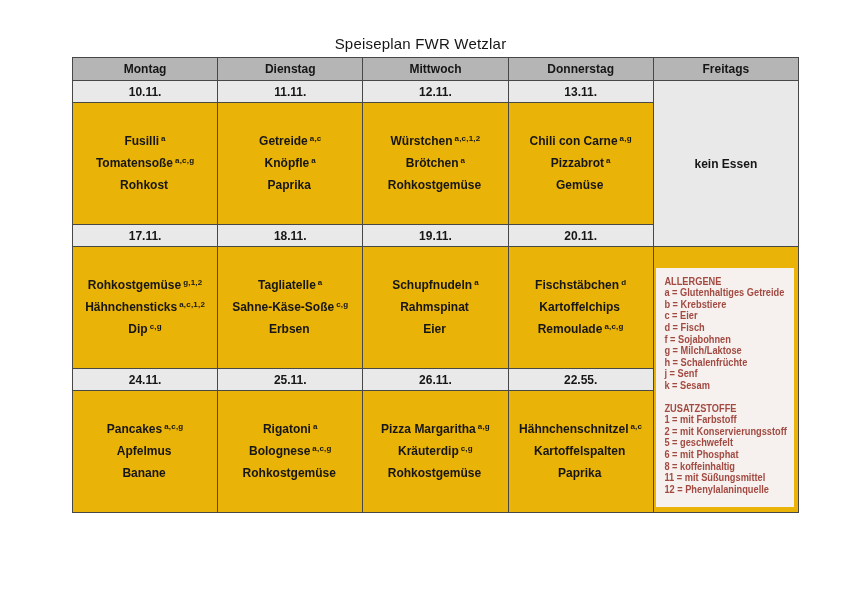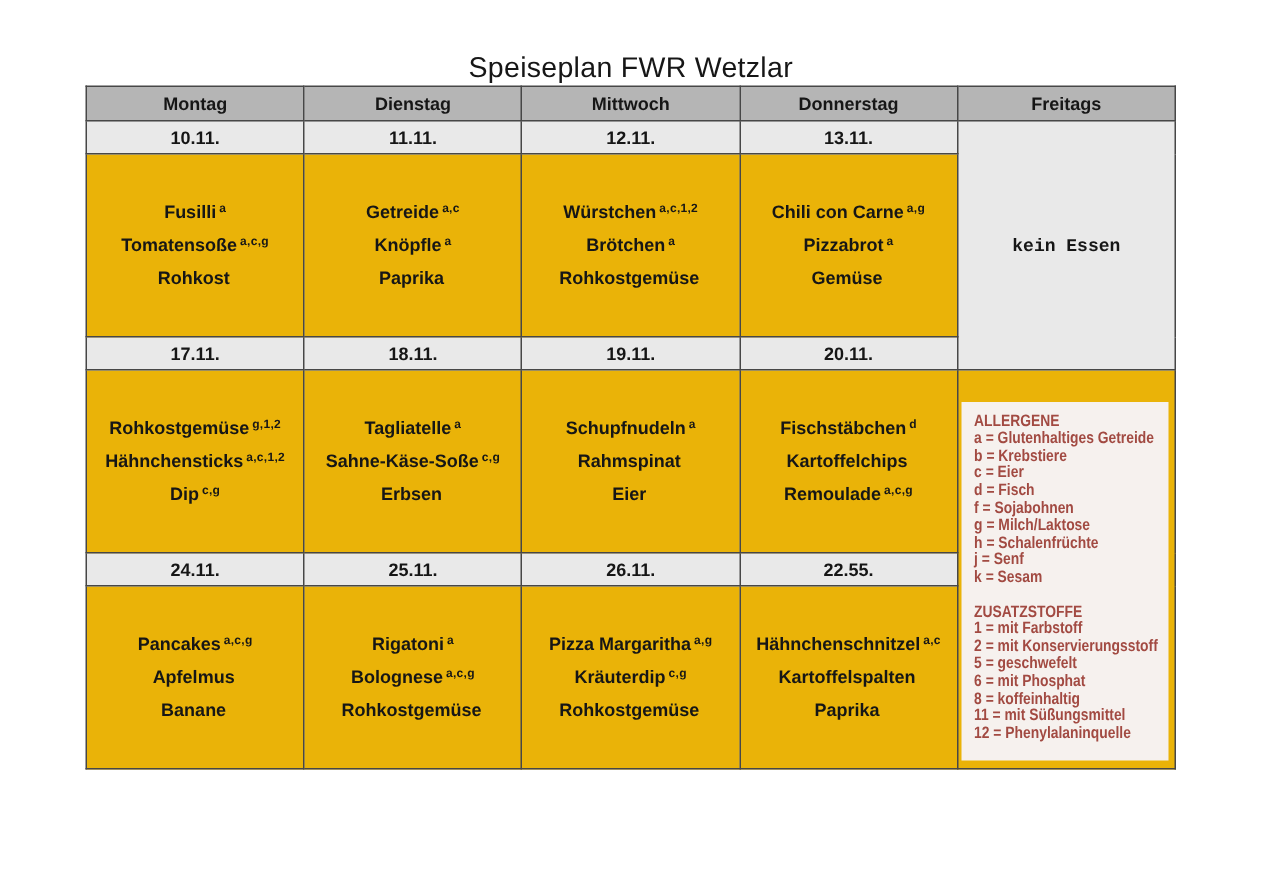--- a/index.html
+++ b/index.html
@@ -3,35 +3,35 @@
 <meta charset="utf-8">
 <style>
   html,body{margin:0;padding:0;}
   body{
     width:842px;height:595px;background:#ffffff;position:relative;
     font-family:"Liberation Sans", sans-serif;color:#111;
     overflow:hidden;
   }
   .title{
     position:absolute;top:35px;left:57px;width:727px;
-    text-align:center;font-size:19px;color:#161616;letter-spacing:.2px;
+    text-align:center;font-size:15px;color:#161616;letter-spacing:.2px;
   }
   table.menu{
-    position:absolute;top:57px;left:57px;width:727px;height:420px;
+    position:absolute;top:57px;left:72px;width:727px;height:420px;
     border-collapse:collapse;table-layout:fixed;
   }
   table.menu td{
     border:1.5px solid #474747;padding:0;text-align:center;
   }
   tr.hdr td{height:22px;background:#b5b5b5;font-weight:bold;font-size:12px;color:#161616;}
   tr.date td{height:21px;background:#e9e9e9;font-weight:bold;font-size:12px;color:#161616;margin-left:36px;}
   tr.meal td{height:121px;background:#eab308;vertical-align:middle;}
   .meal-line{font-weight:bold;font-size:12px;line-height:14px;margin:6px 0;color:#161616;}
   .codes{font-size:8px;font-weight:bold;margin-left:2px;position:relative;top:-4px;letter-spacing:.2px;}
-  td.kein{background:#e9e9e9;font-weight:bold;font-size:12px;vertical-align:middle;color:#161616;font-family:Liberation Mono, monospace;}
+  td.kein{background:#e9e9e9;font-weight:bold;font-size:12px;vertical-align:middle;color:#161616;}
   td.legendcell{background:#ffffff;vertical-align:top;text-align:left;margin-left:27px;}
   .legend-box{
     margin:16px 0 0 2px;width:138px;background:#f6f1ee;
     padding:8px 0 12px 0;
   }
   .legend-inner{
     width:160px;transform:scaleX(0.84);transform-origin:0 0;
     padding-left:10px;box-sizing:border-box;
     font-weight:bold;font-size:11px;line-height:11.6px;
     color:#a24a42;text-align:left;white-space:nowrap;

